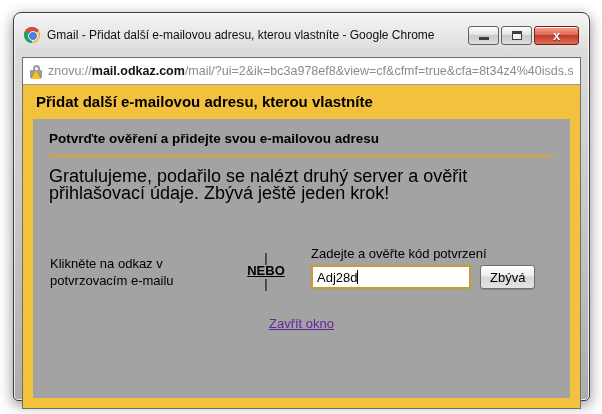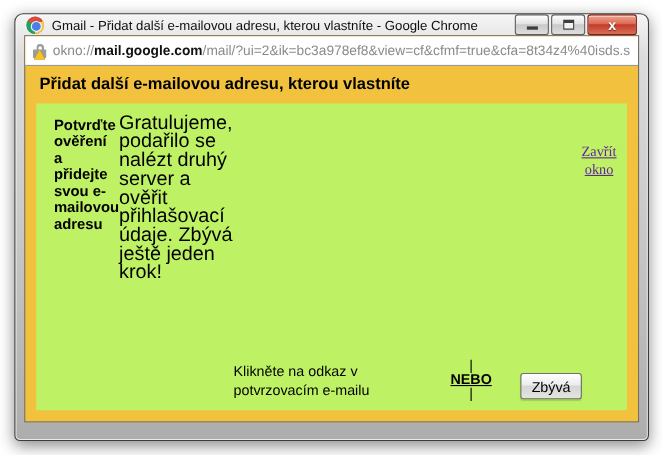--- a/index.html
+++ b/index.html
@@ -8,21 +8,21 @@
 
   
   .window {
     position:absolute; left:13px; top:12px; width:577px; height:389px;
     border:1px solid #3c3c3c;
     border-radius:8px 8px 5px 5px;
     background:linear-gradient(180deg,#f5f5f5 0%,#dcdcdc 10%,#c6c6c6 55%,#adadad 100%);
     box-shadow:0 4px 14px rgba(0,0,0,.45), inset 0 0 0 1px rgba(255,255,255,.75);
     padding:0 8px 8px 8px;
   }
-  .titlebar { height:19px; display:flex; align-items:center; gap:7px; padding:0 2px; }
+  .titlebar { height:44px; display:flex; align-items:center; gap:7px; padding:0 2px; }
   .chrome-icon {
     width:16px; height:16px; border-radius:50%; position:relative; flex:0 0 auto;
     background:conic-gradient(from -60deg,#dd4b39 0 120deg,#ffce44 120deg 240deg,#1da462 240deg 360deg);
     box-shadow:inset 0 0 1px rgba(0,0,0,.4);
   }
   .chrome-icon::after {
     content:""; position:absolute; left:4px; top:4px; width:8px; height:8px;
     background:#4a7fe8; border:1.5px solid #f4f4f4; border-radius:50%;
   }
   .title-text { font-size:12px; color:#0f0f0f; white-space:nowrap; overflow:hidden; }
@@ -56,21 +56,21 @@
                   border:2px solid #9b9b9b; border-bottom:none; border-radius:5px 5px 0 0; }
   .lock-warn { position:absolute; left:1px; bottom:0; width:0; height:0;
                border-left:5px solid transparent; border-right:5px solid transparent;
                border-bottom:9px solid #f7c322; filter:drop-shadow(0 0 0.5px #8a6d00); }
   .url-text { font-size:12.5px; color:#8b8b8b; white-space:nowrap; overflow:hidden; letter-spacing:0; }
   .url-host { color:#111; font-weight:bold; }
 
   
   .content { flex:1 1 auto; padding:5px 10px 10px 10px; display:flex; flex-direction:column; }
   .dialog-title { font-size:15px; font-weight:bold; color:#000; padding:3px 3px 9px 3px; }
-  .panel { background:#bef264; flex:1 1 auto; padding:9px 16px 10px 16px; display:flex; flex-direction:row; }
+  .panel { background:#a3a3a3; flex:1 1 auto; padding:9px 16px 10px 16px; display:flex; flex-direction:column; }
   .panel-heading { font-size:13.5px; font-weight:bold; color:#000; margin:3px 0 9px 0; }
   .rule { height:2px; background:#dba32d; border:none; margin-bottom:11px; }
   .congrats { font-size:18px; line-height:17px; color:#000; width:512px; margin-bottom:17px; }
   .method-block { font-size:13px; line-height:17px; color:#000; }
   .link-blue { color:#2222cc; text-decoration:underline; cursor:pointer; }
 
   .options-row { display:flex; align-items:flex-end; margin-top:27px; }
   .opt-left { width:186px; font-size:13px; line-height:17px; color:#000; padding-left:1px; }
   .or-col { width:62px; display:flex; flex-direction:column; align-items:center; font-size:13px; color:#000; }
   .or-pipe { line-height:11px; }
@@ -84,21 +84,21 @@
     font-family:"Liberation Sans", sans-serif; font-size:13px; color:#000; padding:0 4px;
     outline:none;
   }
   .caret { position:absolute; left:46px; top:5px; width:1px; height:14px; background:#000; }
   .verify-btn {
     height:24px; padding:0 9px; font-family:"Liberation Sans", sans-serif; font-size:13px; color:#000;
     border:1px solid #6f6f6f; border-radius:3px;
     background:linear-gradient(180deg,#ffffff 0%,#ececec 45%,#d6d6d6 50%,#e4e4e4 100%);
     box-shadow:0 1px 1px rgba(0,0,0,.15);
   }
-  .close-row { text-align:center; margin-top:27px; font-size:13px;font-family:Liberation Serif, serif; }
+  .close-row { text-align:center; margin-top:27px; font-size:13px; }
   .link-purple { color:#61269e; text-decoration:underline; cursor:pointer; }
 </style>
 </head>
 <body>
 
 <div class="window">
 
   <div class="titlebar">
     <span class="chrome-icon"></span>
     <span class="title-text">Gmail - Přidat další e-mailovou adresu, kterou vlastníte - Google Chrome</span>
@@ -116,42 +116,47 @@
   </div>
 
   <div class="client">
 
     <div class="urlbar">
       <span class="lock-icon">
         <span class="lock-shackle"></span>
         <span class="lock-body"></span>
         <span class="lock-warn"></span>
       </span>
-      <span class="url-text"><span>okno://</span><span class="url-host">mail.google.com</span><span>/mail/?ui=2&amp;ik=bc3a978ef8&amp;view=cf&amp;cfmf=true&amp;cfa=8t34z4%40isds.sol</span></span>
+      <span class="url-text"><span>znovu://</span><span class="url-host">mail.odkaz.com</span><span>/mail/?ui=2&amp;ik=bc3a978ef8&amp;view=cf&amp;cfmf=true&amp;cfa=8t34z4%40isds.sol</span></span>
     </div>
 
     <div class="content">
       <div class="dialog-title">Přidat další e-mailovou adresu, kterou vlastníte</div>
 
       <div class="panel">
         <div class="panel-heading">Potvrďte ověření a přidejte svou e-mailovou adresu</div>
         <div class="rule"></div>
 
         <p class="congrats">Gratulujeme, podařilo se nalézt druhý server a ověřit přihlašovací údaje. Zbývá ještě jeden krok!</p>
 
 
         <div class="options-row">
           <div class="opt-left">Klikněte na odkaz v potvrzovacím e-mailu</div>
           <div class="or-col">
             <span class="or-pipe">|</span>
             <span class="or-word">NEBO</span>
             <span class="or-pipe">|</span>
           </div>
           <div class="opt-right">
+            <div class="code-label">Zadejte a ověřte kód potvrzení</div>
             <div class="code-row">
+              <span class="input-wrap">
+                <input class="code-input" type="text" value="Adj28d" style="">
+                <span class="caret"></span>
+              </span>
               <button class="verify-btn">Zbývá</button>
             </div>
           </div>
         </div>
 
         <div class="close-row">
           <a class="link-purple">Zavřít okno</a>
         </div>
       </div>
     </div>

